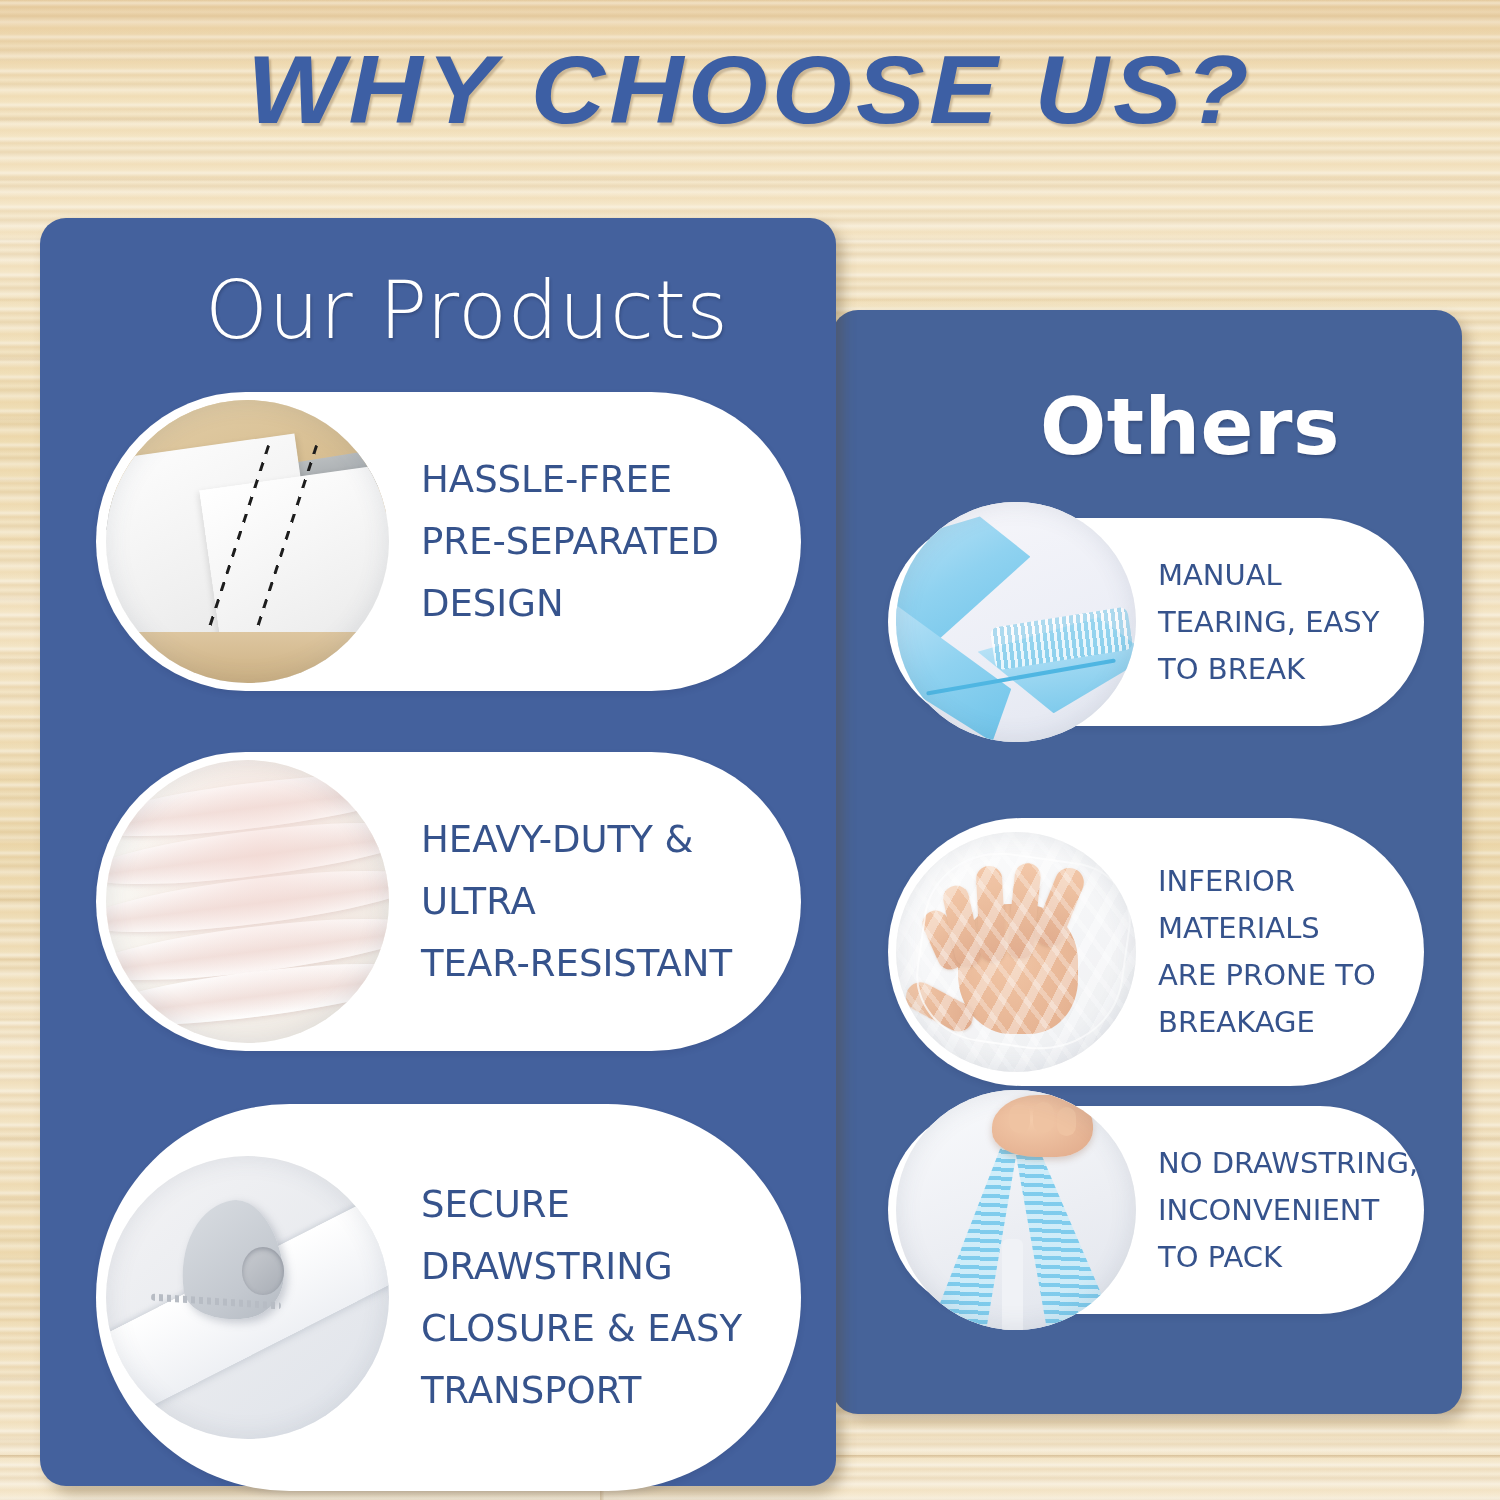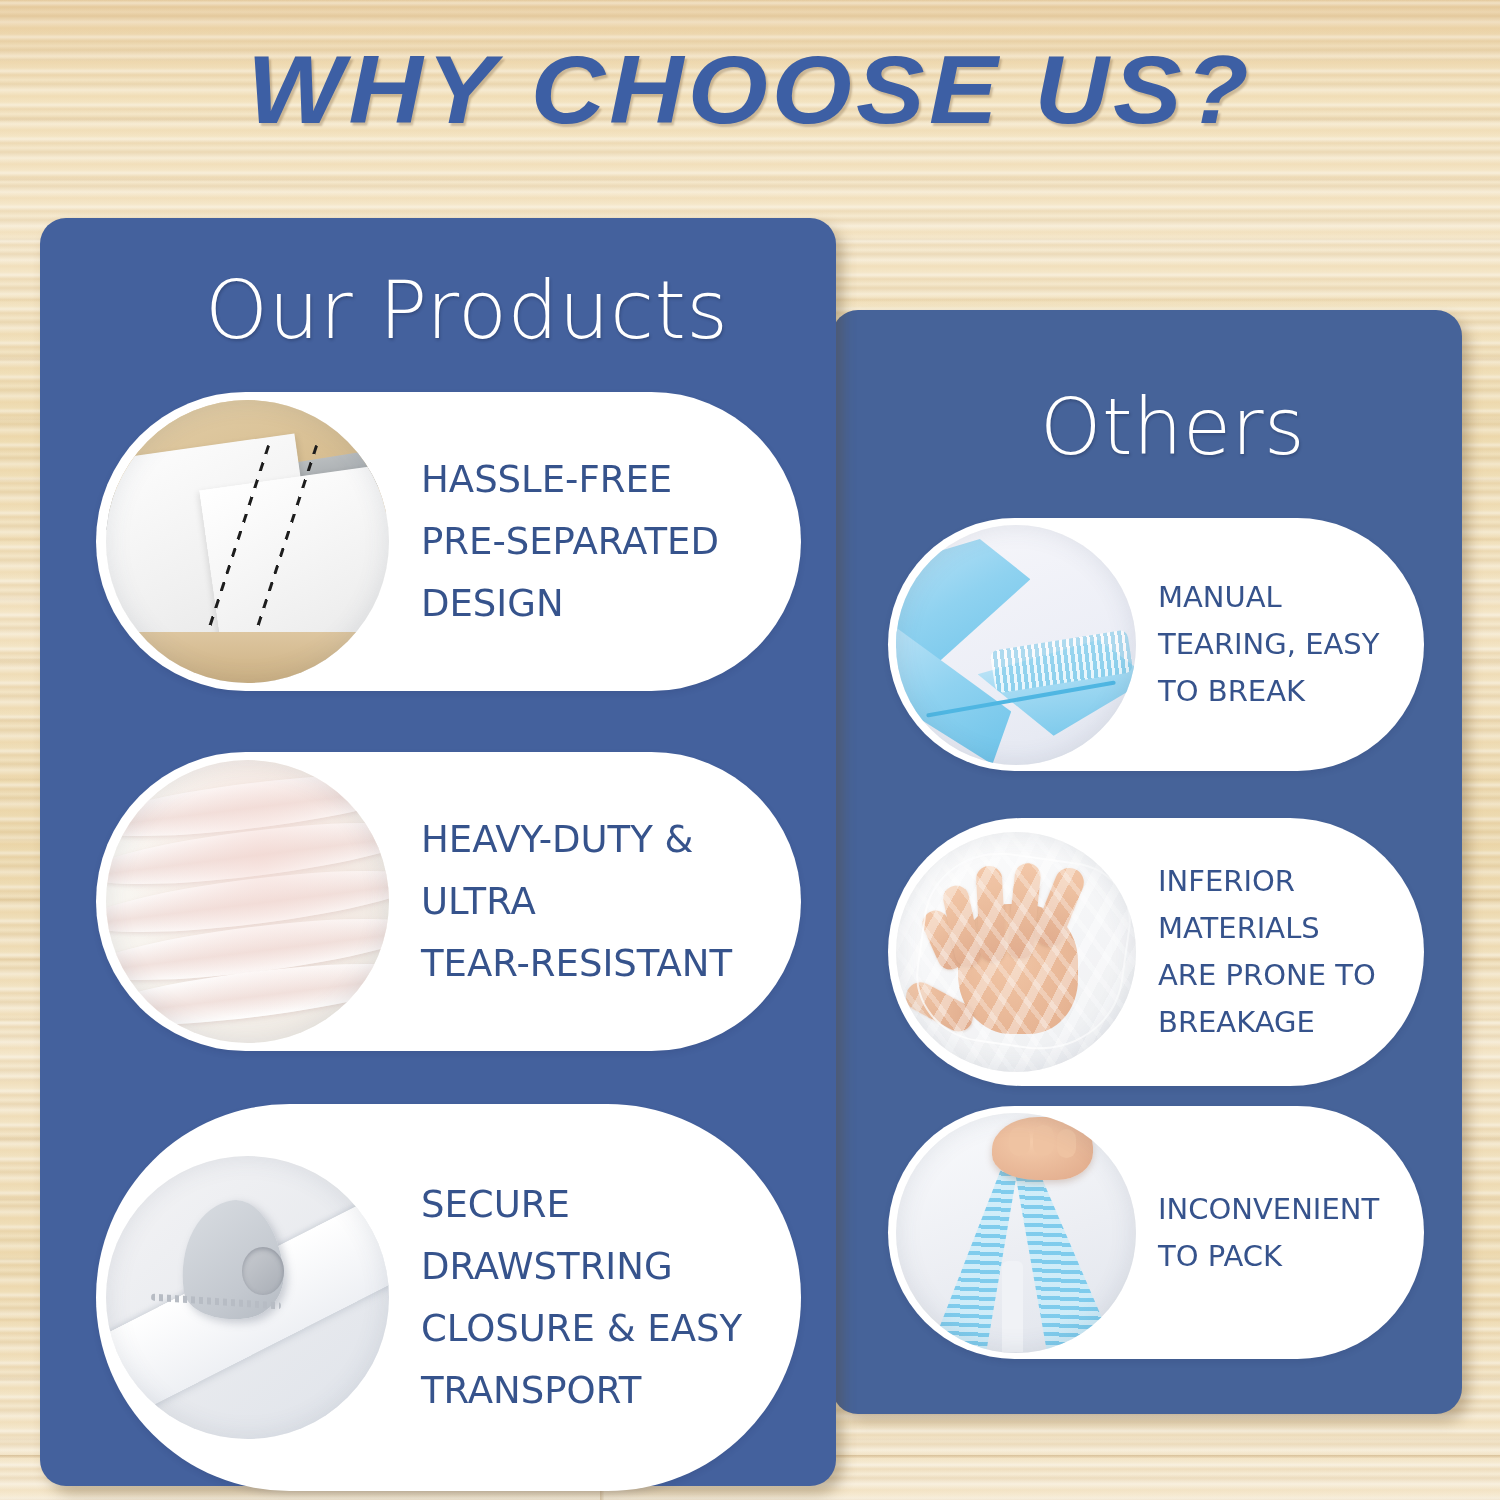--- a/index.html
+++ b/index.html
@@ -68,21 +68,21 @@
     z-index:2;
   }
   .panel-title{
     position:absolute;
     color:#ffffff;font-weight:300;
     font-family:"DejaVu Sans","Liberation Sans",sans-serif;
     letter-spacing:.5px;
     text-shadow:1px 2px 3px rgba(20,30,60,.30);
   }
   #title-ours{left:205px;top:264px;font-size:80px;z-index:6;}
-  #title-others{left:1040px;top:382px;font-size:78px;z-index:6;}
+  #title-others{left:1040px;top:382px;font-size:78px;z-index:6;font-weight:bold;}
 
   
   .row{position:absolute;display:flex;align-items:center;z-index:5;}
   .capsule{
     position:relative;background:#ffffff;border-radius:999px;
     display:flex;align-items:center;
     box-shadow:0 3px 6px rgba(25,35,70,.12);
   }
   .photo{
     flex:none;border-radius:50%;overflow:hidden;position:relative;
@@ -101,21 +101,21 @@
   #row-3{left:96px;top:1104px;}
   .left-capsule{width:697px;height:299px;padding-left:8px;}
   .left-capsule.tall{height:387px;}
   .left-photo{width:283px;height:283px;margin-left:2px;}
   .left-copy{margin-left:32px;font-size:37px;line-height:62px;}
 
   
   #row-4{left:888px;top:518px;}
   #row-5{left:888px;top:818px;}
   #row-6{left:888px;top:1106px;}
-  .right-capsule{width:530px;height:253px;padding-left:6px;}
+  .right-capsule{width:530px;height:208px;padding-left:6px;}
   .right-capsule.tall{height:268px;}
   .right-photo{width:240px;height:240px;margin-left:2px;}
   .right-copy{margin-left:22px;font-size:29px;line-height:47px;}
 
   
 
   
   .art-perf{position:absolute;inset:0;background:linear-gradient(150deg,#e6d7bd 0%,#dfcba9 18%,#f3f3f3 30%,#fafafa 100%);}
   .art-perf .wood-strip{position:absolute;left:0;right:0;top:0;height:40%;
     background:linear-gradient(160deg,#e3cfa9,#d8bf93 60%,#cdb286);}
@@ -349,17 +349,18 @@
         <div class="skirt sk2"></div>
         <div class="gap"></div>
         <div class="fist"></div>
         <div class="knuck k1"></div>
         <div class="knuck k2"></div>
         <div class="knuck k3"></div>
       </div>
       <div class="shade"></div>
     </div>
     <div class="copy right-copy">
+      <div>NO DRAWSTRING,</div>
       <div>INCONVENIENT</div>
       <div>TO PACK</div>
     </div>
   </div>
 </div>
 
 </body></html>

